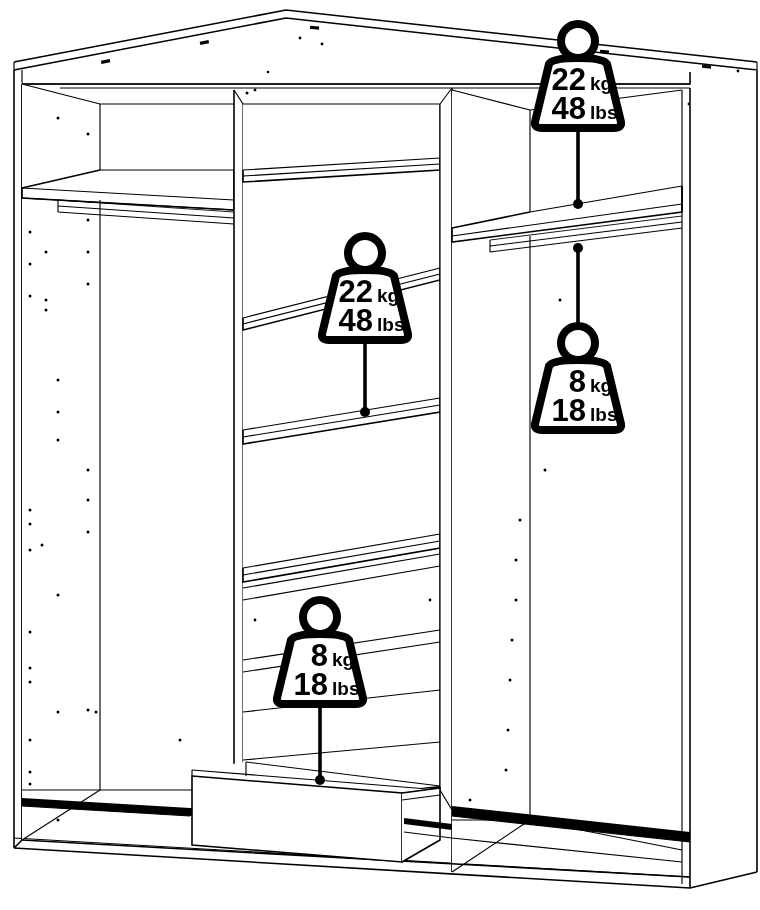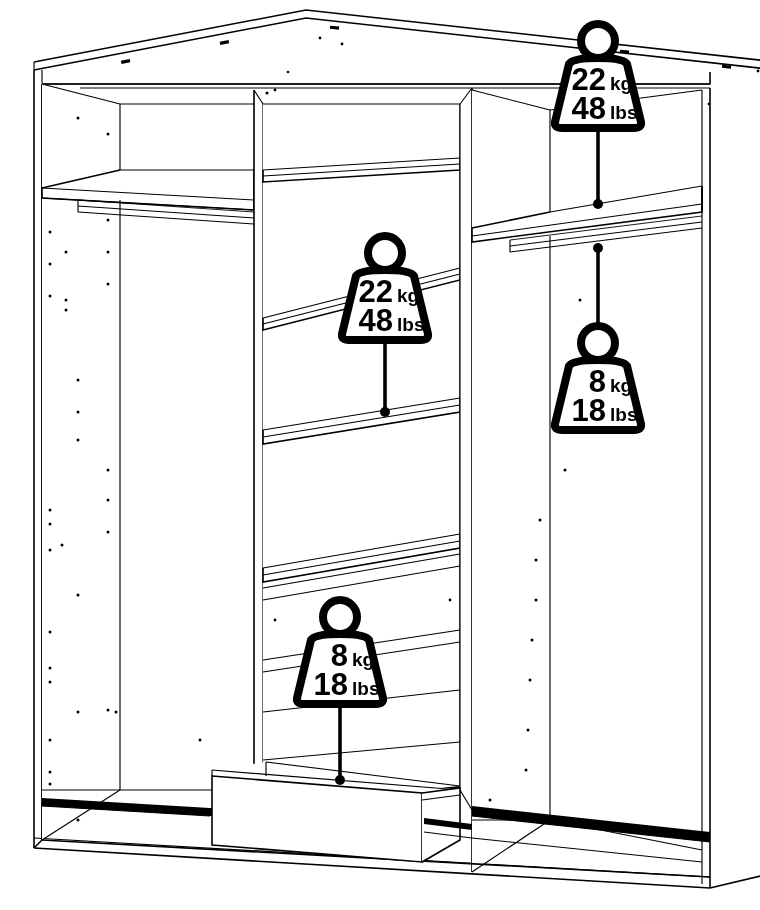--- a/index.html
+++ b/index.html
@@ -11,21 +11,20 @@
   body {
     width: 760px;
     height: 910px;
     font-family: "Liberation Sans", sans-serif;
     overflow: hidden;
   }
   #diagram-root {
     position: relative;
     width: 674px;
     height: 910px;
-    margin-left: 20px;
   }
   svg#wardrobe-svg {
     display: block;
     width: 760px;
     height: 910px;
   }
   .panel-fill { fill: #ffffff; }
   .edge {
     fill: none;
     stroke: #000000;

